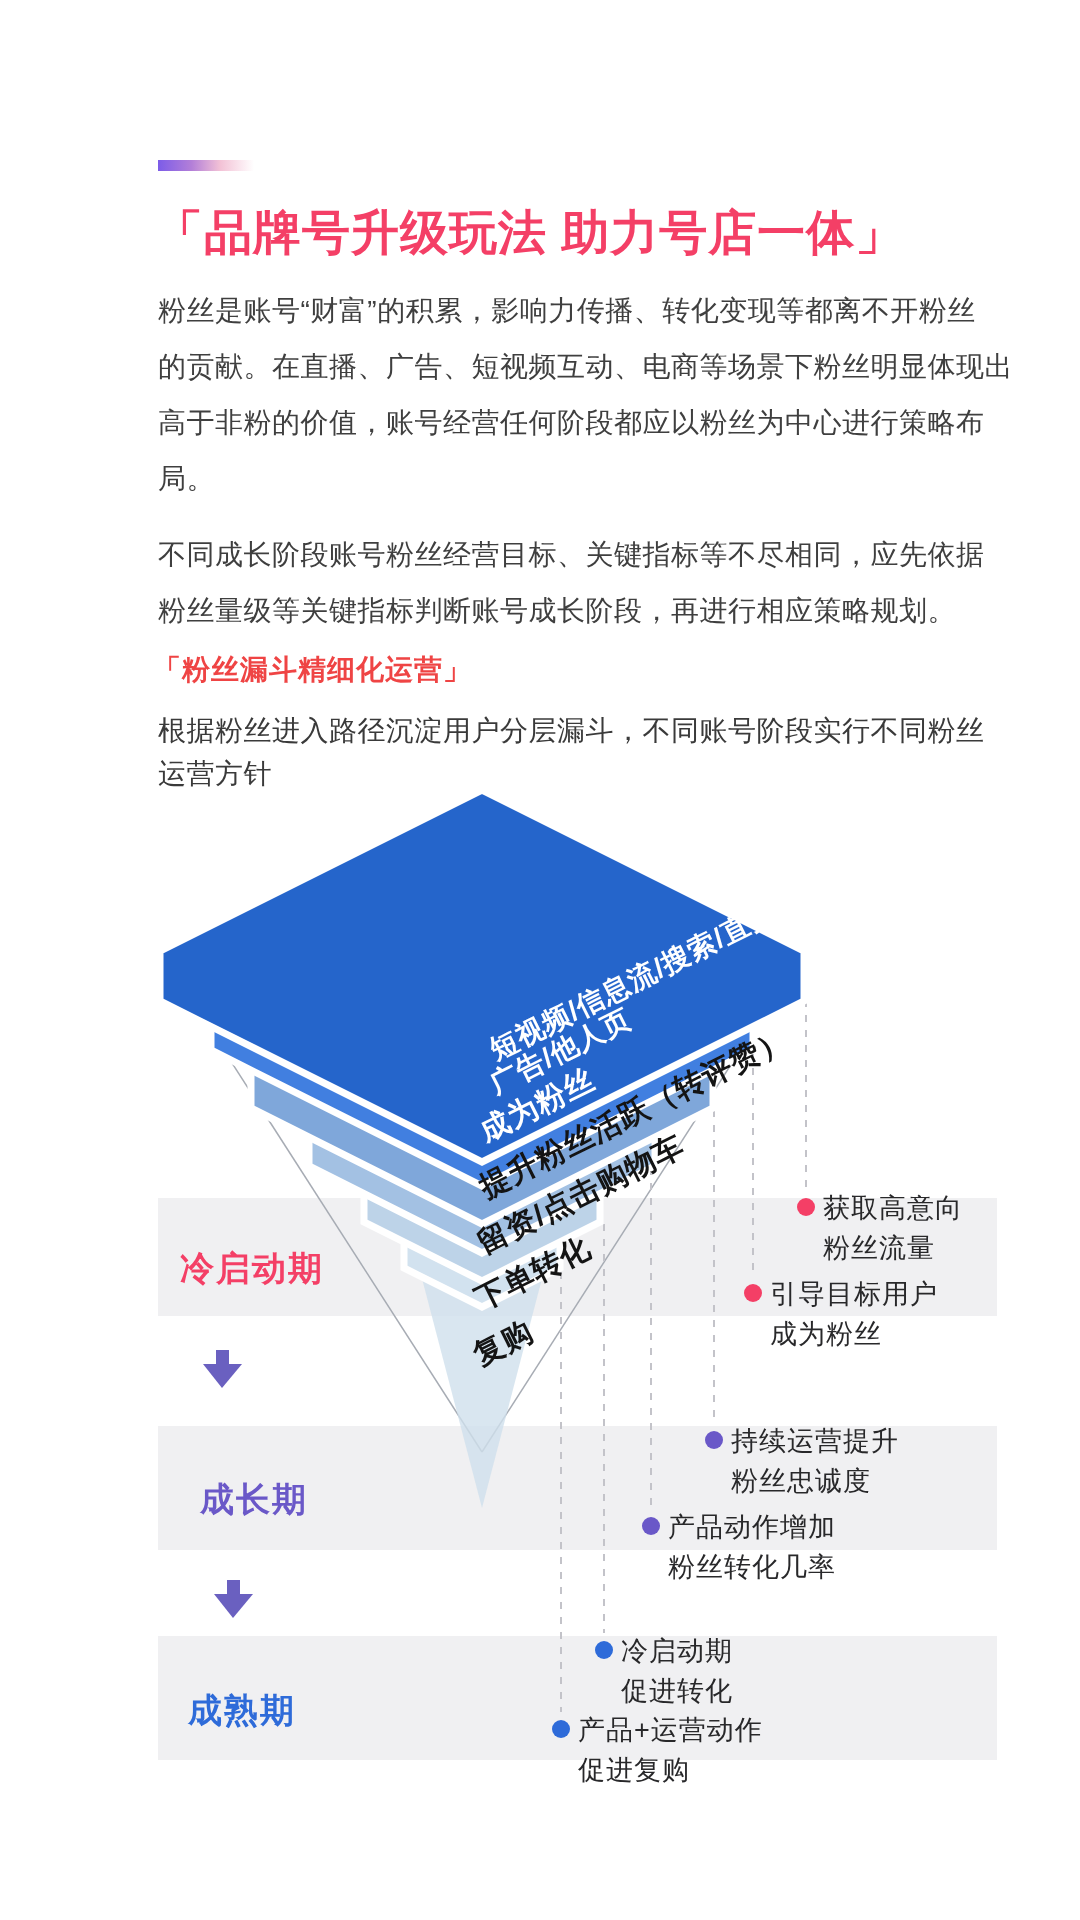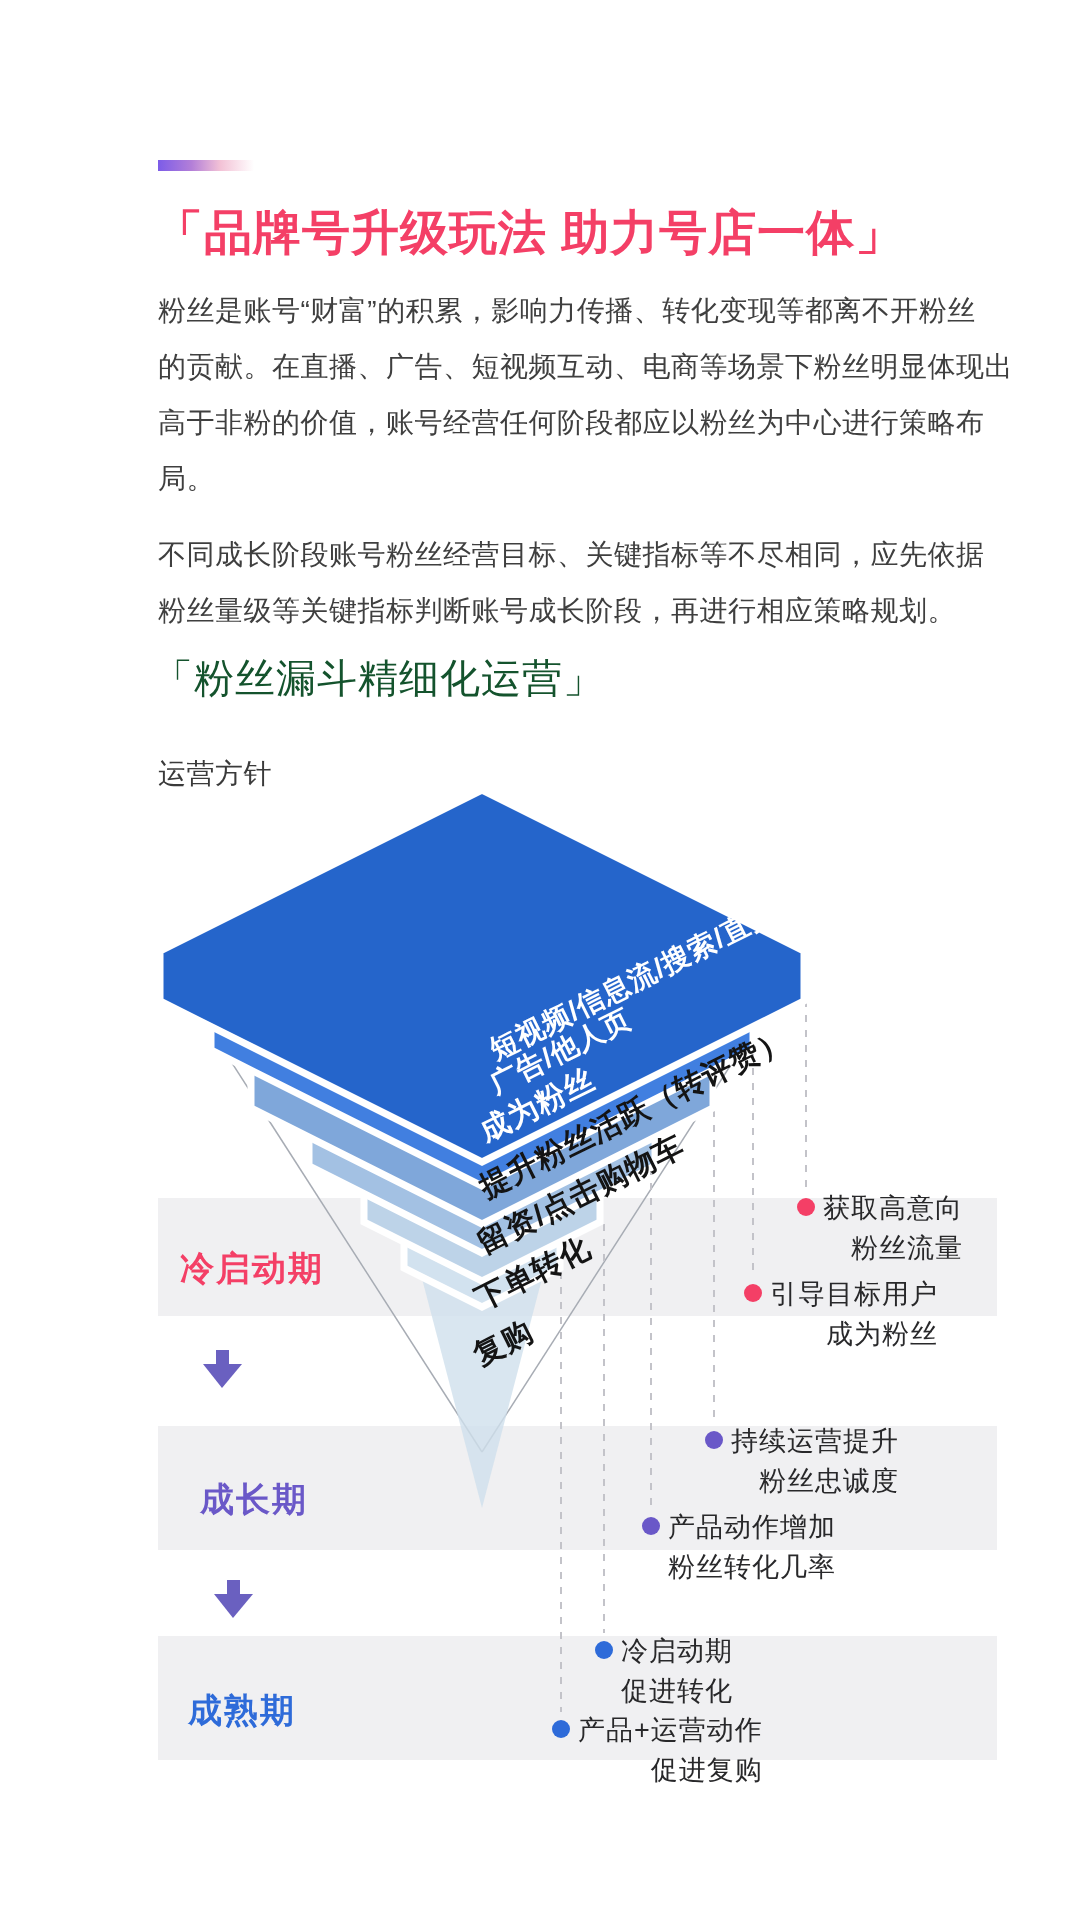--- a/index.html
+++ b/index.html
@@ -1,34 +1,33 @@
 <!DOCTYPE html>
 <html><head>
 <meta charset="utf-8">
 <style>
   html,body{margin:0;padding:0;background:#ffffff;}
   .page{
     position:relative;width:1080px;height:1920px;background:#ffffff;overflow:hidden;
     font-family:"Liberation Sans","DejaVu Sans",sans-serif;
-    text-align:right;
   }
   .abs{position:absolute;}
   .accent-bar{
     left:158px;top:160px;width:96px;height:11px;
     background:linear-gradient(90deg,#7c5ce8 0%,#b37fd8 35%,#f3c2d6 65%,rgba(255,255,255,0) 100%);
   }
   .page-title{
     left:155px;top:201px;font-size:48px;font-weight:700;color:#f43f66;
     letter-spacing:1px;white-space:nowrap;
   }
   .body-line{
     left:158px;font-size:28px;color:#3f3f3f;letter-spacing:0.5px;white-space:nowrap;
   }
   .section-heading{
-    left:153px;top:651px;font-size:40px;font-weight:400;color:#14532d;
+    left:153px;top:651px;font-size:28px;font-weight:700;color:#ef4444;
     letter-spacing:1px;white-space:nowrap;
   }
   .sub-line{
     left:158px;font-size:28px;color:#3a3a3a;letter-spacing:0.5px;white-space:nowrap;
   }
   .band{
     left:158px;width:839px;background:#f0f0f2;
   }
   .stage-label{
     font-size:34px;font-weight:700;letter-spacing:2px;white-space:nowrap;
@@ -63,20 +62,21 @@
 
   <div class="abs body-line" style="top:348px">的贡献。在直播、广告、短视频互动、电商等场景下粉丝明显体现出</div>
   <div class="abs body-line" style="top:292px">粉丝是账号“财富”的积累，影响力传播、转化变现等都离不开粉丝</div>
   <div class="abs body-line" style="top:404px">高于非粉的价值，账号经营任何阶段都应以粉丝为中心进行策略布</div>
   <div class="abs body-line" style="top:460px">局。</div>
 
   <div class="abs body-line" style="top:536px">不同成长阶段账号粉丝经营目标、关键指标等不尽相同，应先依据</div>
   <div class="abs body-line" style="top:592px">粉丝量级等关键指标判断账号成长阶段，再进行相应策略规划。</div>
 
   <div class="abs section-heading">「粉丝漏斗精细化运营」</div>
+  <div class="abs sub-line" style="top:712px">根据粉丝进入路径沉淀用户分层漏斗，不同账号阶段实行不同粉丝</div>
   <div class="abs sub-line" style="top:755px">运营方针</div>
 
   <div class="abs band" style="top:1198px;height:118px"></div>
   <div class="abs band" style="top:1426px;height:124px"></div>
   <div class="abs band" style="top:1636px;height:124px"></div>
 
   <svg class="diagram-svg" width="1080" height="1920" viewBox="0 0 1080 1920" xmlns="http://www.w3.org/2000/svg">
 
     <g>
       <line x1="160" y1="951" x2="482" y2="1452" stroke="#a7acb4" stroke-width="1.5"></line>

